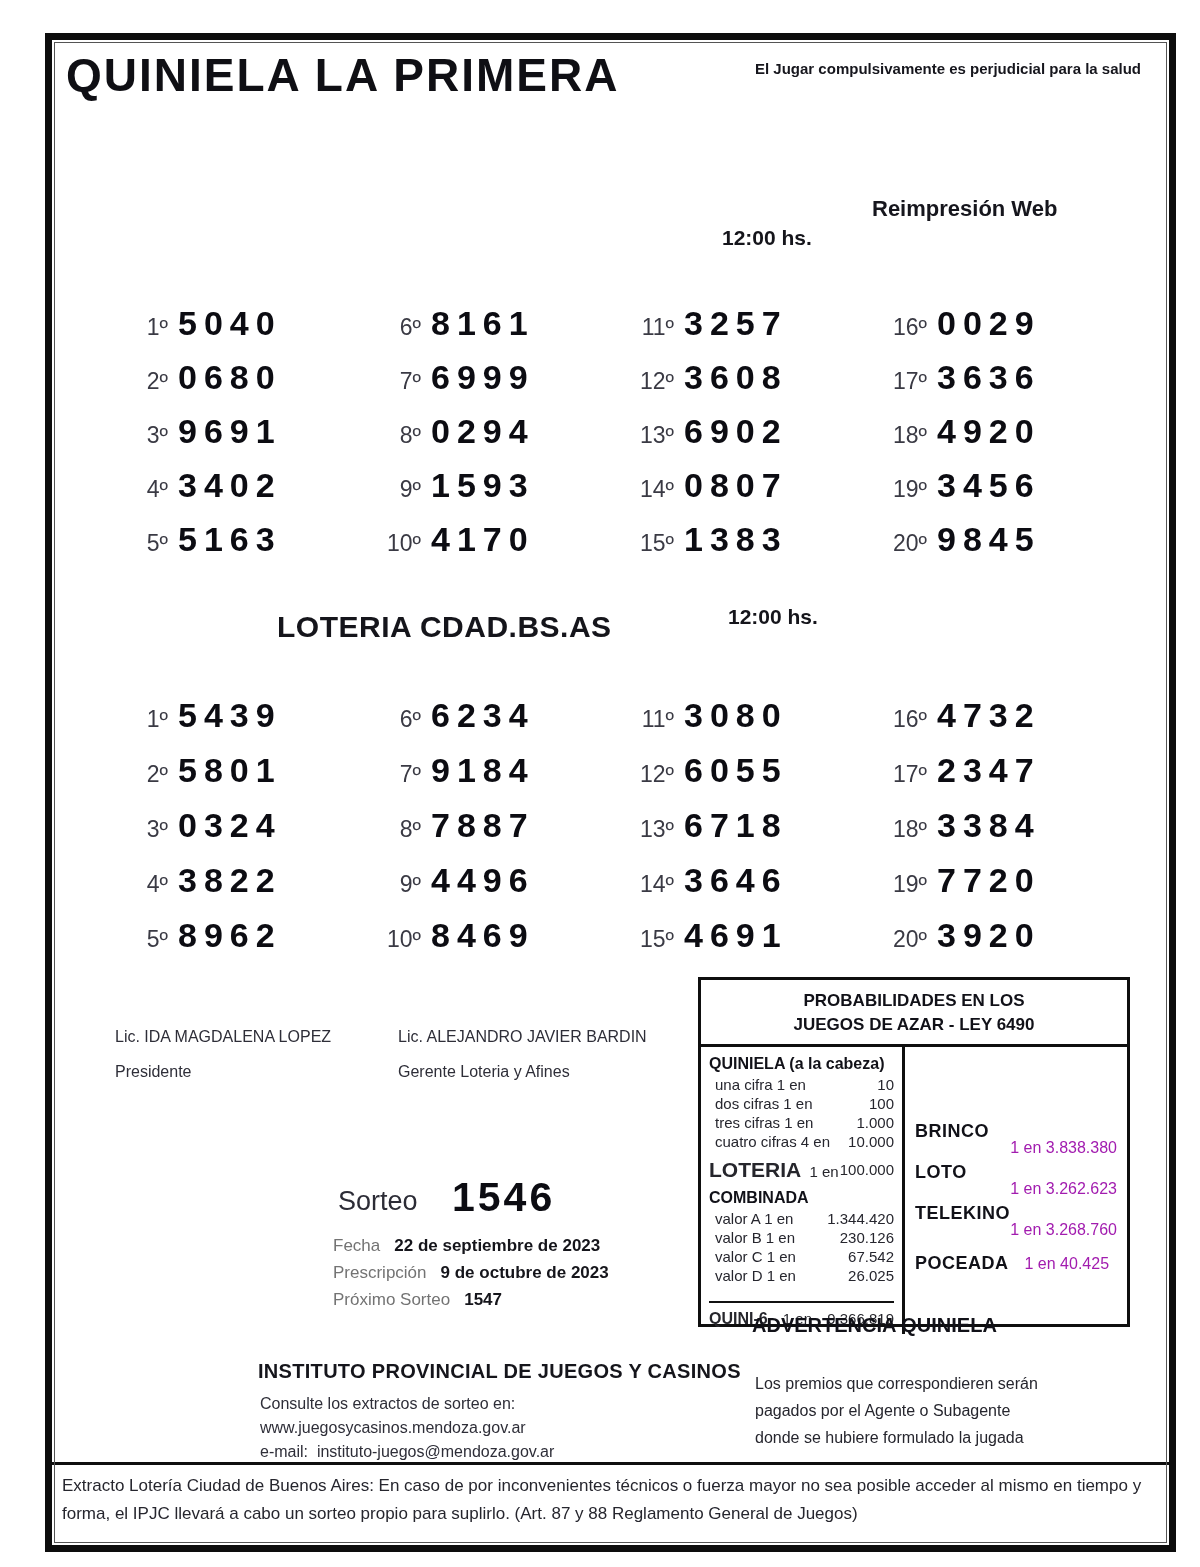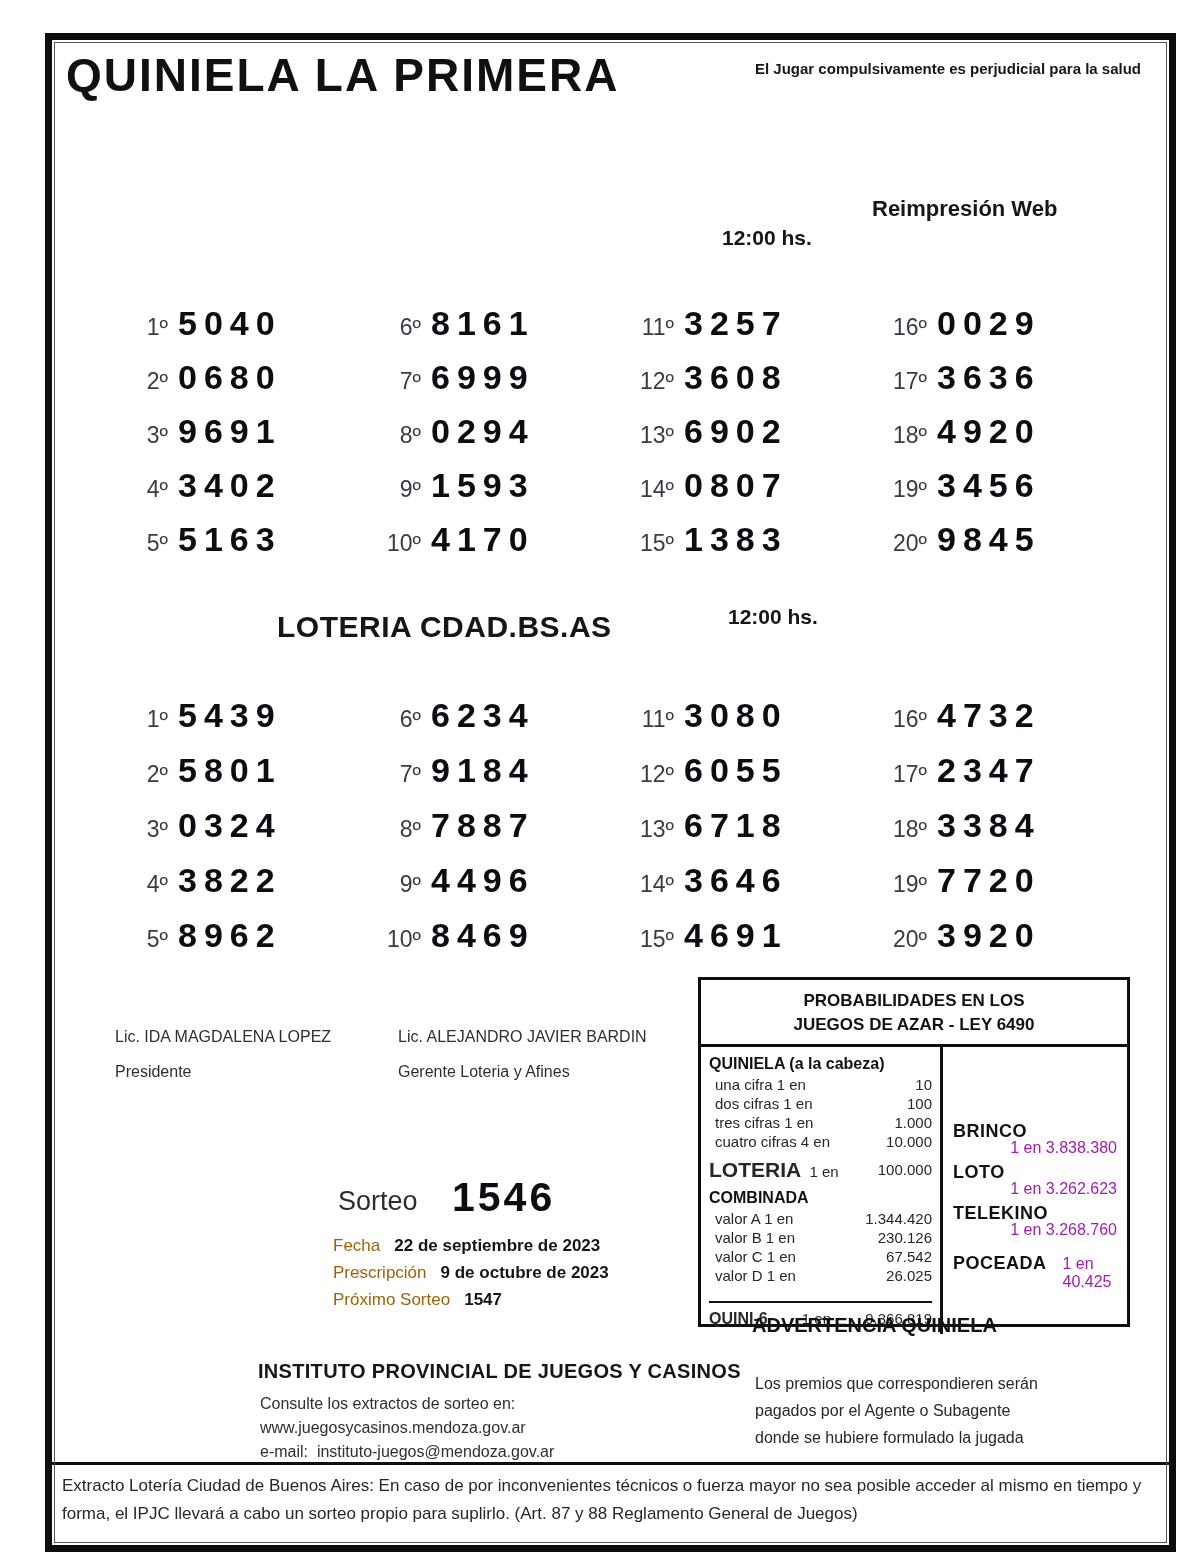--- a/index.html
+++ b/index.html
@@ -41,42 +41,42 @@
   .sig-name { font-size:16px; color:#2e2e38; }
   .sig-role { font-size:16px; color:#2e2e38; }
   .sig1n { left:63px;  top:988px; }
   .sig1r { left:63px;  top:1023px; }
   .sig2n { left:346px; top:988px; }
   .sig2r { left:346px; top:1023px; }
 
   .prob-box { left:646px; top:937px; width:432px; height:350px; border:3px solid #0f0f0f; background:#fff; }
   .prob-header { border-bottom:3px solid #0f0f0f; text-align:center; font-weight:bold; font-size:17px; line-height:24px; padding:9px 6px 7px; color:#111118; }
   .prob-body { display:flex; height:287px; }
-  .prob-left { width:242px; border-right:3px solid #0f0f0f; padding:8px 8px 6px 8px; display:flex; flex-direction:column; }
+  .prob-left { width:204px; border-right:3px solid #0f0f0f; padding:8px 8px 6px 8px; display:flex; flex-direction:column; }
   .prob-right { flex:1; padding:74px 10px 8px 10px; }
   .phead { font-weight:bold; font-size:16px; color:#111118; }
   .prow { display:flex; justify-content:space-between; font-size:15px; line-height:19px; color:#26262e; }
   .prow .pl { padding-left:6px; }
   .mt2{margin-top:2px;}
   .loteria-row { display:flex; justify-content:space-between; font-size:15px; margin-top:9px; line-height:20px; }
   .loteria-row b { font-size:21px; }
   .combinada-head { margin-top:7px; }
   .quini6-row { margin-top:auto; border-top:2px solid #111; padding-top:7px; display:flex; justify-content:space-between; font-size:15px; align-items:baseline; }
   .quini6-row b { font-size:16px; }
   .game { margin-bottom:5px; }
   .game-name { font-weight:bold; font-size:18px; color:#111118; letter-spacing:0.5px; }
   .game-val  { font-size:16px; text-align:right; margin-top:-3px; color:#a21caf; }
   .game-inline { display:flex; gap:16px; align-items:baseline; margin-top:14px; }
   .game-inline .game-val { margin-top:0; text-align:left; }
 
   .sorteo-label { left:286px; top:1146px; font-size:27px; color:#2c2c36; }
   .sorteo-number { left:400px; top:1134px; font-size:41px; font-weight:bold; letter-spacing:3px; color:#0c0c12; }
   .sorteo-rows { left:281px; top:1192px; font-size:17px; }
   .sorteo-rows > div { line-height:27px; }
-  .sorteo-rows .lbl { color:#a16207; }
+  .sorteo-rows .lbl { color:#737373; }
   .sorteo-rows .val { font-weight:bold; margin-left:14px; color:#15151b; }
 
   .institute-name { left:206px; top:1320px; font-size:20px; font-weight:bold; color:#15151b; letter-spacing:0.3px; }
   .institute-lines { left:208px; top:1352px; font-size:16px; color:#2e2e38; }
   .institute-lines > div { line-height:24px; white-space:pre; }
 
   .advert-title { left:700px; top:1274px; width:370px; text-align:left; font-weight:bold; font-size:20px; color:#111118; }
   .advert-lines { left:703px; top:1330px; font-size:16px; color:#26262e; }
   .advert-lines > div { line-height:27px; }
 

